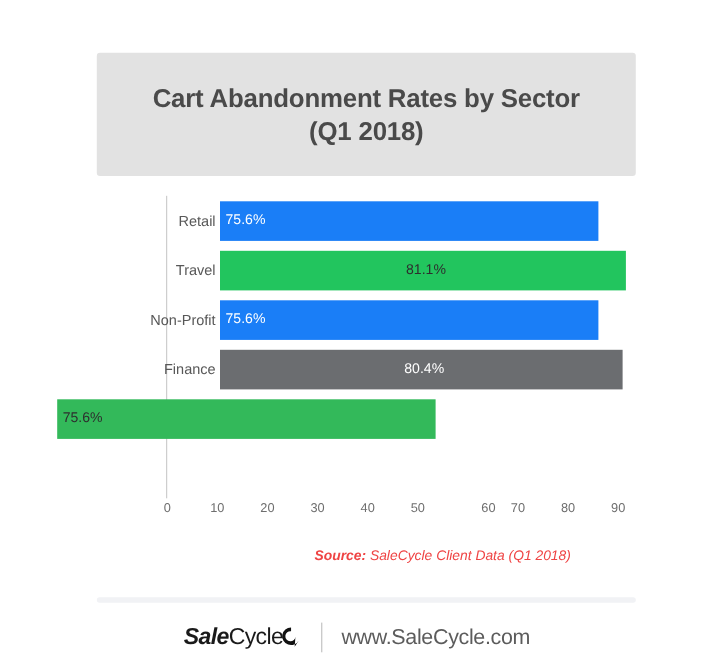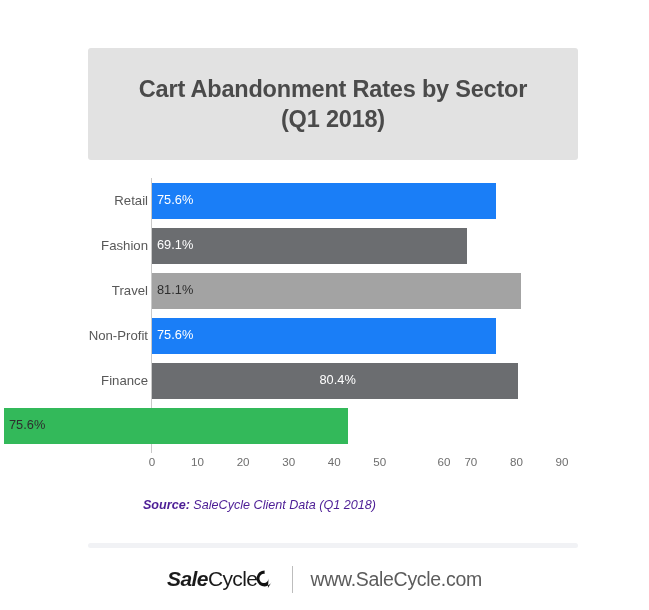--- a/index.html
+++ b/index.html
@@ -59,20 +59,21 @@
     position: absolute;
     left: 0;
     top: 10px;
     width: 649px;
   }
   .row {
     position: relative;
     height: 45px;
     display: flex;
     align-items: center;
+    padding-left: 48px;
   }
   .cat-label {
     width: 148px;
     text-align: right;
     font-size: 13.2px;
     color: #585858;
     padding-right: 0;
     box-sizing: border-box;
     flex: 0 0 148px;
   }
@@ -116,23 +117,23 @@
     transform: translateX(-50%);
     white-space: nowrap;
   }
 
   
   .source {
     position: absolute;
     left: 0;
     top: 498px;
     width: 519px;
-    text-align: center;
+    text-align: right;
     font-size: 12.6px;
-    color: #4c1d95;
+    color: #ef4444;
     font-style: italic;
   }
   .source b {
     font-style: italic;
     font-weight: bold;
   }
 
   
   .divider {
     position: absolute;
@@ -192,31 +193,23 @@
   <div class="rows" id="bar-rows">
       <div class="row">
         <div class="cat-label">Retail</div>
         <div class="bar-wrap">
           <div class="bar" style="background: rgb(26, 126, 247); width: 344.4px;">
             <span class="bar-value v-light">75.6%</span>
           </div>
         </div>
       </div>
       <div class="row">
-        <div class="cat-label">Fashion</div>
-        <div class="bar-wrap">
-          <div class="bar" style="background: rgb(107, 109, 112); width: 314.789px;">
-            <span class="bar-value v-light">69.1%</span>
-          </div>
-        </div>
-      </div>
-      <div class="row">
         <div class="cat-label">Travel</div>
         <div class="bar-wrap">
-          <div class="bar" style="background: #a3a3a3; width: 369.456px;">
+          <div class="bar" style="background: #22c55e; width: 369.456px; justify-content: center;">
             <span class="bar-value v-dark">81.1%</span>
           </div>
         </div>
       </div>
       <div class="row">
         <div class="cat-label">Non-Profit</div>
         <div class="bar-wrap">
           <div class="bar" style="background: rgb(26, 126, 247); width: 344.4px;">
             <span class="bar-value v-light">75.6%</span>
           </div>

